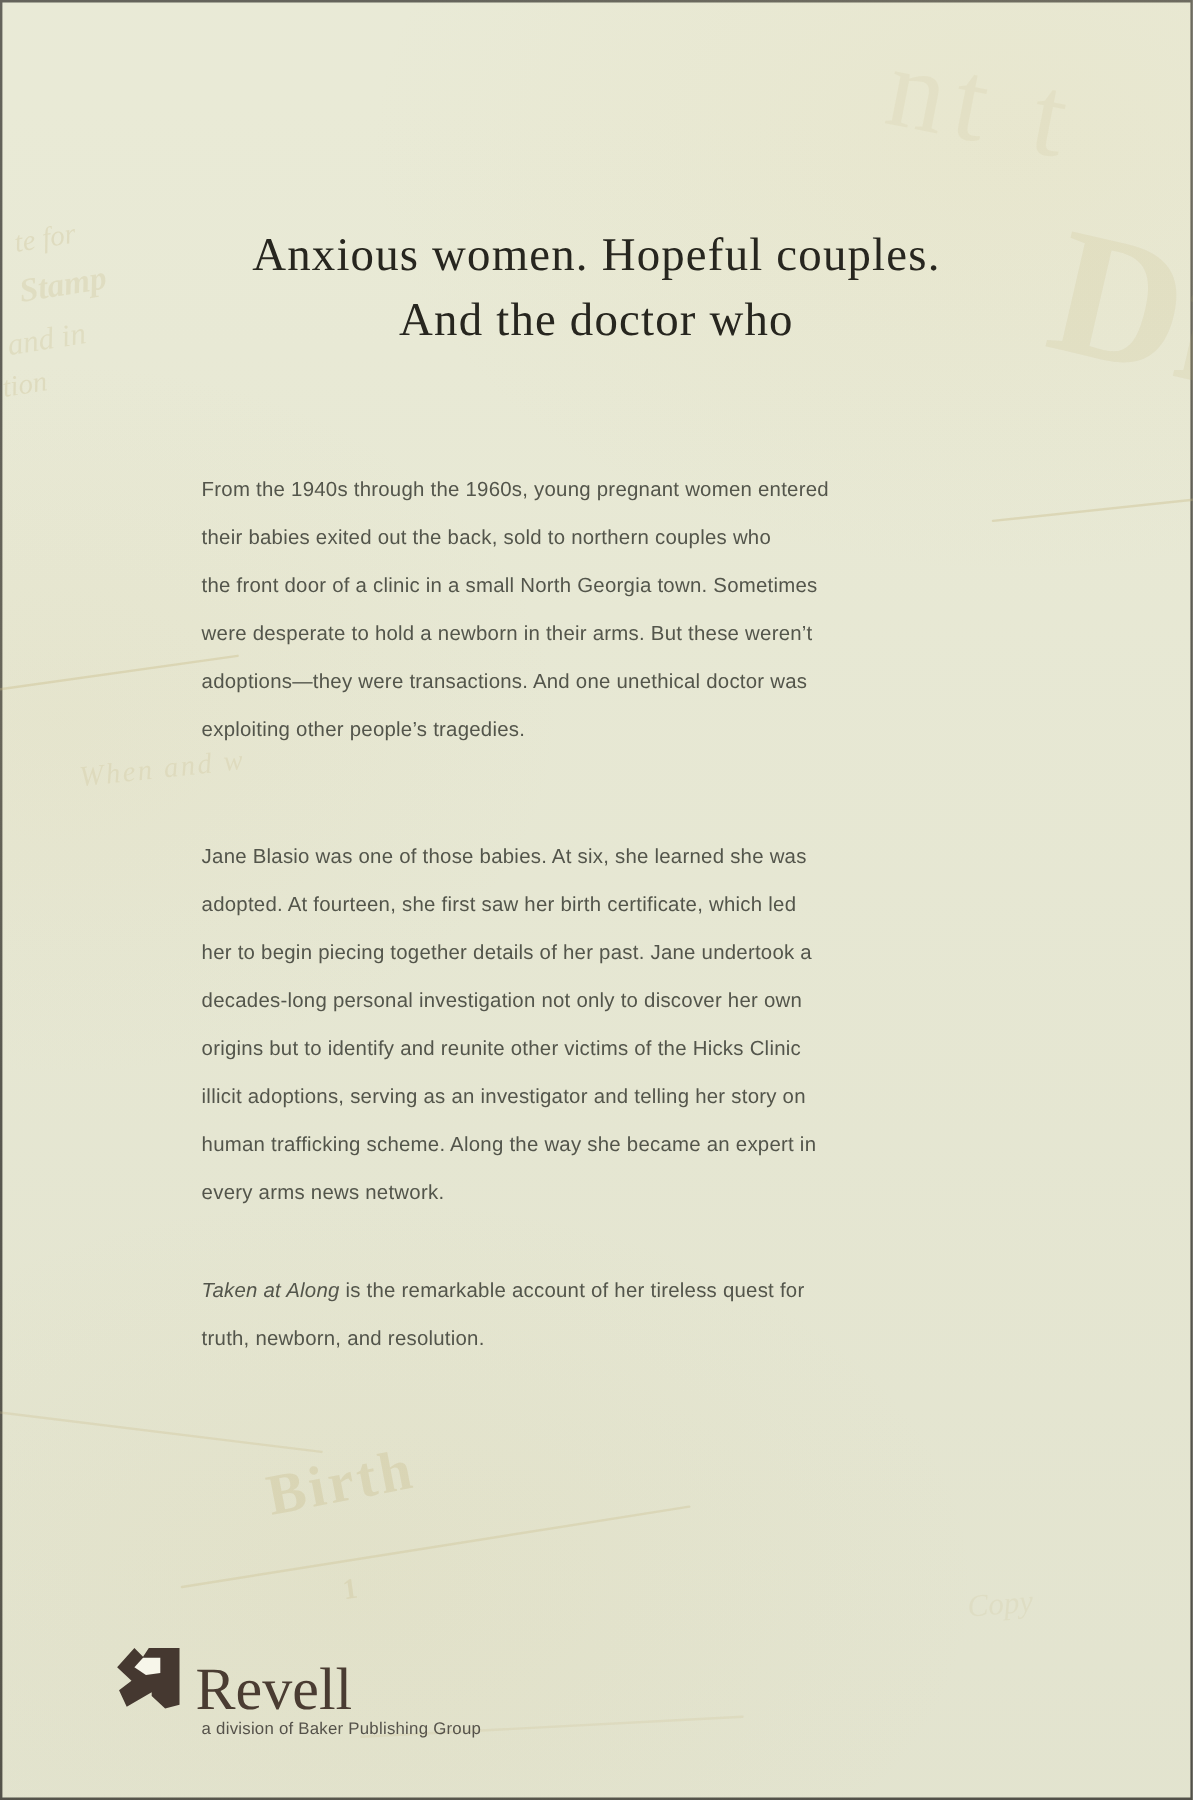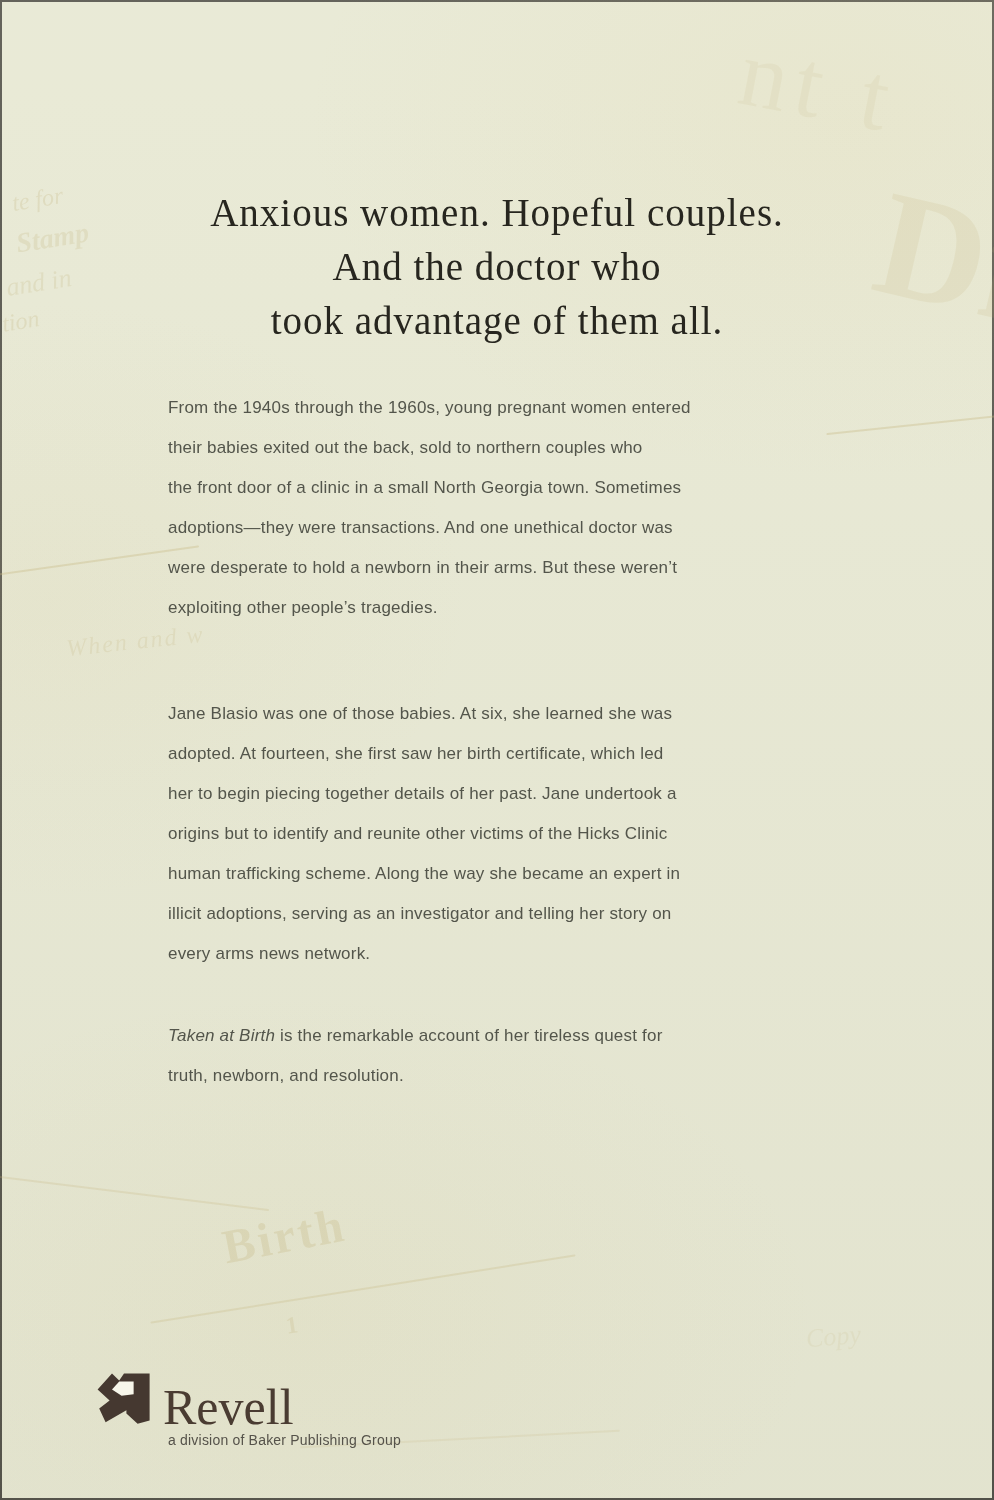--- a/index.html
+++ b/index.html
@@ -93,43 +93,43 @@
   <div class="wm wm-copy">Copy</div>
   <div class="crease crease-1"></div>
   <div class="crease crease-2"></div>
   <div class="crease crease-3"></div>
   <div class="crease crease-4"></div>
   <div class="crease crease-5"></div>
 
   <div id="headline">
     <div>Anxious women. Hopeful couples.</div>
     <div>And the doctor who</div>
-    <div>took advantage of them all.</div>
   </div>
 
   <div id="body-copy">
     <div class="para para-1">
       <div class="bline">From the 1940s through the 1960s, young pregnant women entered</div>
       <div class="bline">their babies exited out the back, sold to northern couples who</div>
       <div class="bline">the front door of a clinic in a small North Georgia town. Sometimes</div>
+      <div class="bline">were desperate to hold a newborn in their arms. But these weren’t</div>
       <div class="bline">adoptions—they were transactions. And one unethical doctor was</div>
-      <div class="bline">were desperate to hold a newborn in their arms. But these weren’t</div>
       <div class="bline">exploiting other people’s tragedies.</div>
     </div>
     <div class="para para-2">
       <div class="bline">Jane Blasio was one of those babies. At six, she learned she was</div>
       <div class="bline">adopted. At fourteen, she first saw her birth certificate, which led</div>
       <div class="bline">her to begin piecing together details of her past. Jane undertook a</div>
+      <div class="bline">decades-long personal investigation not only to discover her own</div>
       <div class="bline">origins but to identify and reunite other victims of the Hicks Clinic</div>
+      <div class="bline">illicit adoptions, serving as an investigator and telling her story on</div>
       <div class="bline">human trafficking scheme. Along the way she became an expert in</div>
-      <div class="bline">illicit adoptions, serving as an investigator and telling her story on</div>
       <div class="bline">every arms news network.</div>
     </div>
     <div class="para para-3">
-      <div class="bline"><span class="it">Taken at Birth</span><span> is the remarkable account of her tireless quest for</span></div>
+      <div class="bline"><span class="it">Taken at Along</span><span> is the remarkable account of her tireless quest for</span></div>
       <div class="bline">truth, newborn, and resolution.</div>
     </div>
   </div>
 
   <div id="publisher">
     <svg id="revell-mark" width="72" height="58" viewBox="0 0 90 72" aria-hidden="true">
       <path fill="#453830" d="M72 4 L40 4 L34 13 L25 4 L7 24 L22 38 L9 48 L17 65 L43 50 L43 54 L57 67 L72 63 Z"></path>
       <path fill="#f7f6ea" d="M52 14 L34 14 L25 24 L37 32 L52 30 Z"></path>
     </svg>
     <div id="revell-name">Revell</div>

